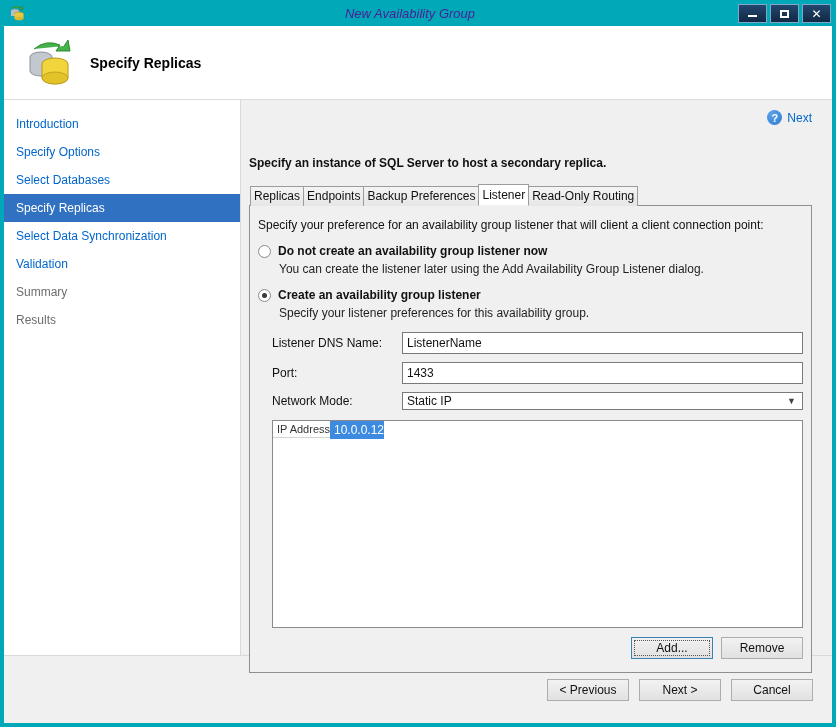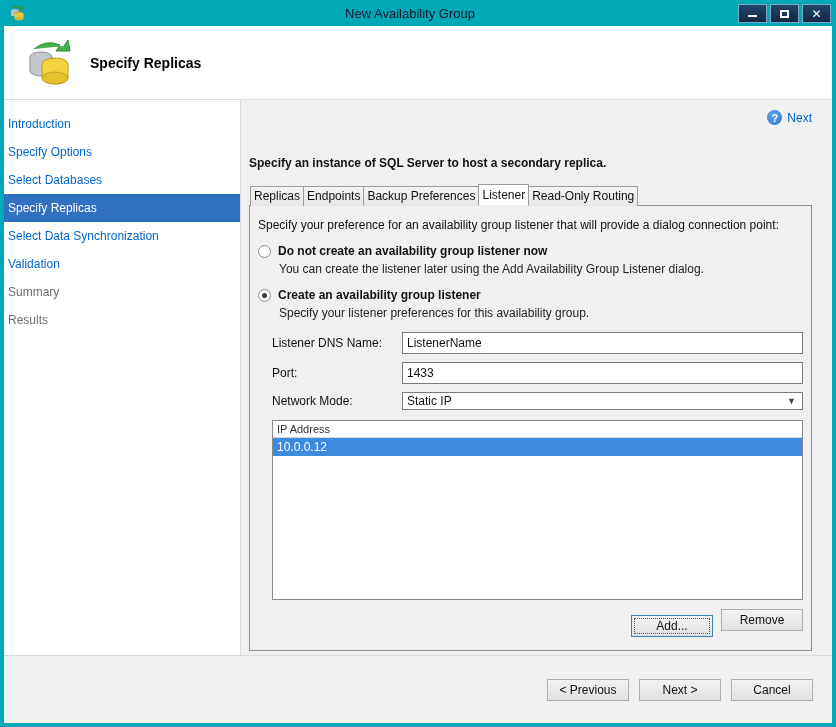--- a/index.html
+++ b/index.html
@@ -13,36 +13,36 @@
   html,body{margin:0;padding:0;}
   body{
     width:836px;height:727px;overflow:hidden;
     font-family:"Liberation Sans","DejaVu Sans",sans-serif;font-size:12px;color:#111;
     background:#fff;
   }
   .window{width:836px;height:727px;background:var(--titlebar);}
   
   .titlebar{height:26px;display:flex;align-items:center;position:relative;padding:0 5px;}
   .titlebar-icon{width:16px;height:16px;margin-left:4px;z-index:1;}
-  .titlebar-title{position:absolute;left:0;right:16px;text-align:center;font-size:13px;color:#0f172a;}
+  .titlebar-title{position:absolute;left:0;right:16px;text-align:center;font-size:13px;color:#4c1d95;font-style:italic;}
   .win-buttons{margin-left:auto;display:flex;gap:3px;z-index:1;padding-top:1px;}
   .win-btn{width:29px;height:19px;background:linear-gradient(#24466e,#102944);border:1px solid #7fa8c8;
     color:#fff;display:flex;align-items:center;justify-content:center;cursor:default;}
   .glyph-min{width:9px;height:2px;background:#fff;margin-top:4px;}
   .glyph-max{width:9px;height:8px;border:2px solid #fff;}
   .glyph-close{font-size:12px;font-weight:bold;line-height:1;}
   
   .chrome-body{margin:0 4px 4px;background:#fff;height:697px;display:flex;flex-direction:column;}
   .header{height:74px;background:#fff;display:flex;align-items:center;border-bottom:1px solid #dcdcdc;flex:none;}
   .header-icon{margin-left:22px;}
   .header-title{margin-left:16px;font-size:14px;font-weight:bold;color:#000;}
   .content{flex:1;display:flex;min-height:0;}
   
   .sidebar{width:237px;background:#fff;border-right:1px solid #d9d9d9;padding-top:10px;flex:none;}
-  .side-item{height:28px;line-height:28px;padding-left:4px;white-space:nowrap;cursor:default;}
+  .side-item{height:28px;line-height:28px;padding-left:12px;white-space:nowrap;cursor:default;}
   .side-item.link{color:var(--link);cursor:pointer;}
   .side-item.selected{background:var(--sidebar-selected);color:#fff;cursor:pointer;}
   .side-item.disabled{color:#6e6e6e;}
   
   .main{flex:1;background:#f0f0f0;position:relative;padding:0 20px 0 8px;min-width:0;}
   .help{position:absolute;top:10px;right:20px;display:flex;align-items:center;gap:5px;color:var(--link);cursor:pointer;}
   .help-icon{width:15px;height:15px;border-radius:50%;background:radial-gradient(circle at 35% 30%,#5ea2e8,var(--help-icon));
     color:#fff;font-size:11px;font-weight:bold;display:flex;align-items:center;justify-content:center;}
   .instruction{margin-top:56px;font-weight:bold;color:#111;}
   
@@ -56,30 +56,30 @@
   .radio{width:13px;height:13px;border-radius:50%;border:1px solid #8a8a8a;background:#fff;position:relative;flex:none;}
   .radio.checked::after{content:"";position:absolute;inset:3px;border-radius:50%;background:#3a3a3a;}
   .radio-desc{margin:4px 0 12px 21px;color:#1e1e1e;}
   .field-row{display:flex;align-items:center;margin:8px 0 8px 14px;}
   .field-label{width:130px;flex:none;}
   .field-input{flex:1;height:22px;border:1px solid #7a7a7a;background:#fff;padding:0 4px;
     font:inherit;color:#111;outline:none;}
   .dropdown{flex:1;height:17px;border:1px solid #7a7a7a;background:#fff;display:flex;align-items:center;
     padding:8px 4px;cursor:pointer;}
   .chev{margin-left:auto;font-size:9px;color:#444;padding-right:2px;}
-  .iplist{margin:10px 0 0 14px;height:180px;border:1px solid #8a8a8a;background:#fff;
-    display:flex;flex-direction:column;overflow:hidden;}
+  .iplist{margin:10px 0 0 14px;height:208px;border:1px solid #8a8a8a;background:#fff;
+    display:flex;overflow:hidden;}
   .iplist-header{height:17px;line-height:16px;padding-left:4px;border-bottom:1px solid #d5d5d5;
     color:#333;background:#fff;font-size:11px;cursor:default;}
   .iplist-row{height:18px;line-height:18px;padding-left:4px;cursor:pointer;}
   .iplist-row.selected{background:var(--list-selected);color:#fff;}
   .list-buttons{display:flex;justify-content:flex-end;gap:8px;margin-top:9px;}
   .btn{min-width:82px;height:22px;background:linear-gradient(#f2f2f2,#e1e1e1);border:1px solid #adadad;
     font:inherit;color:#111;cursor:pointer;padding:0 8px;}
-  .btn.focused{border-color:#3c7fb1;outline:1px dotted #555;outline-offset:-4px;margin-top:6px;}
+  .btn.focused{border-color:#3c7fb1;outline:1px dotted #555;outline-offset:-4px;}
   
   .footer{height:68px;border-top:1px solid #d9d9d9;background:#f0f0f0;flex:none;
     display:flex;align-items:center;justify-content:flex-end;gap:10px;padding-right:19px;}
 </style>
 </head>
 <body>
 
 <div class="window">
 
   <div class="titlebar">
@@ -142,21 +142,21 @@
 
         <div class="tabs">
           <div class="tab">Replicas</div>
           <div class="tab">Endpoints</div>
           <div class="tab">Backup Preferences</div>
           <div class="tab selected">Listener</div>
           <div class="tab">Read-Only Routing</div>
         </div>
 
         <div class="panel">
-          <div class="panel-intro">Specify your preference for an availability group listener that will provide a dialog connection point:</div>
+          <div class="panel-intro">Specify your preference for an availability group listener that will client a client connection point:</div>
 
           <div class="radio-row">
             <span class="radio"></span>
             <span>Do not create an availability group listener now</span>
           </div>
           <div class="radio-desc">You can create the listener later using the Add Availability Group Listener dialog.</div>
 
           <div class="radio-row">
             <span class="radio checked"></span>
             <span>Create an availability group listener</span>

